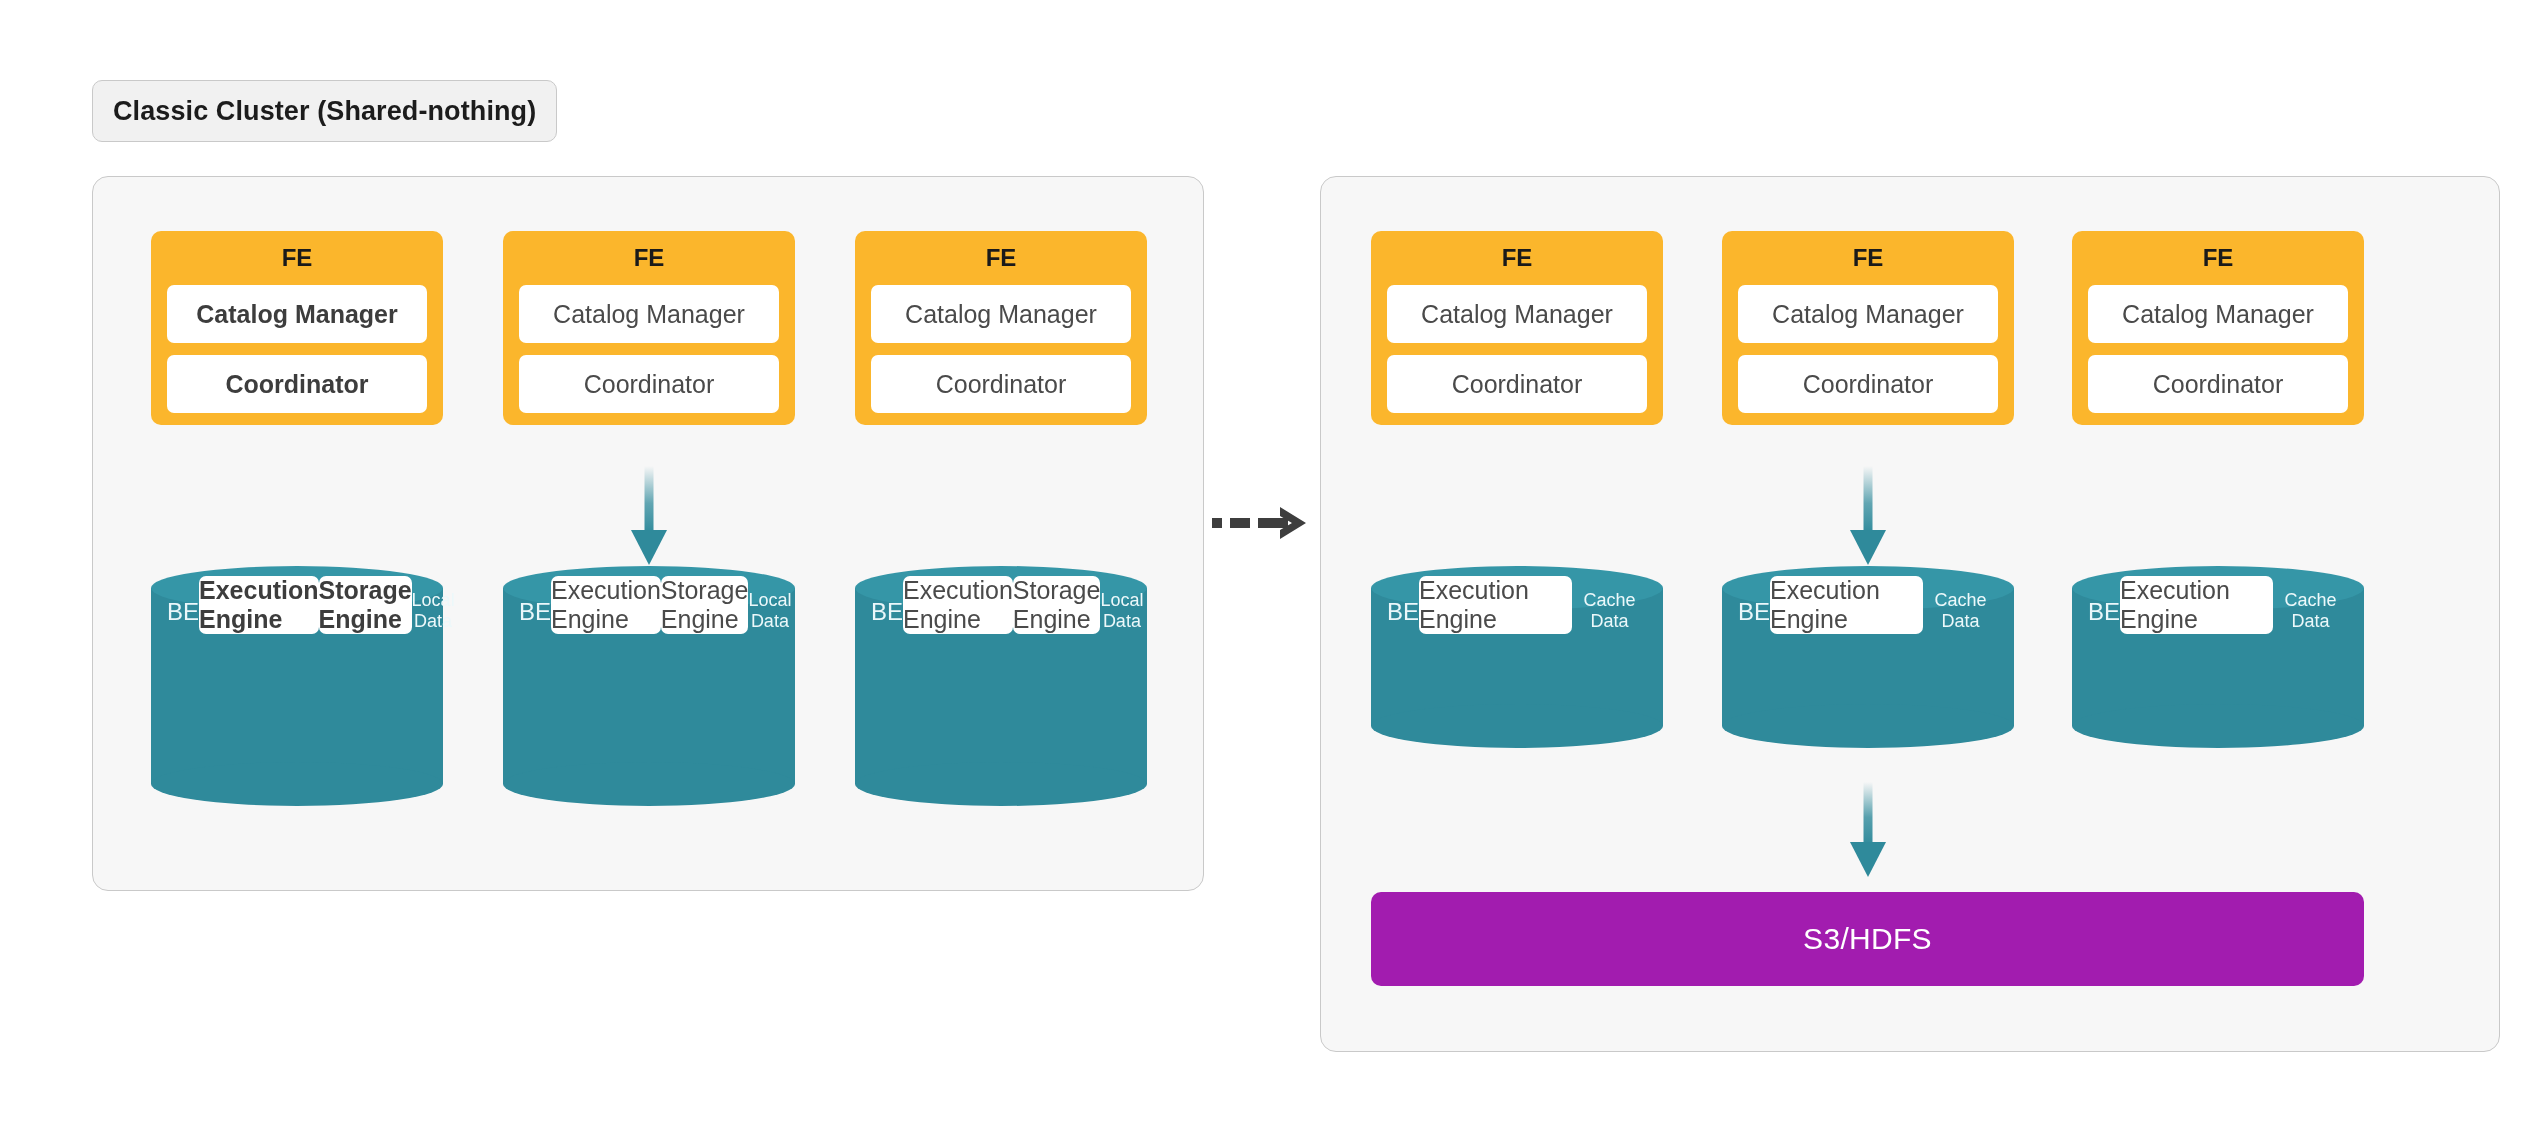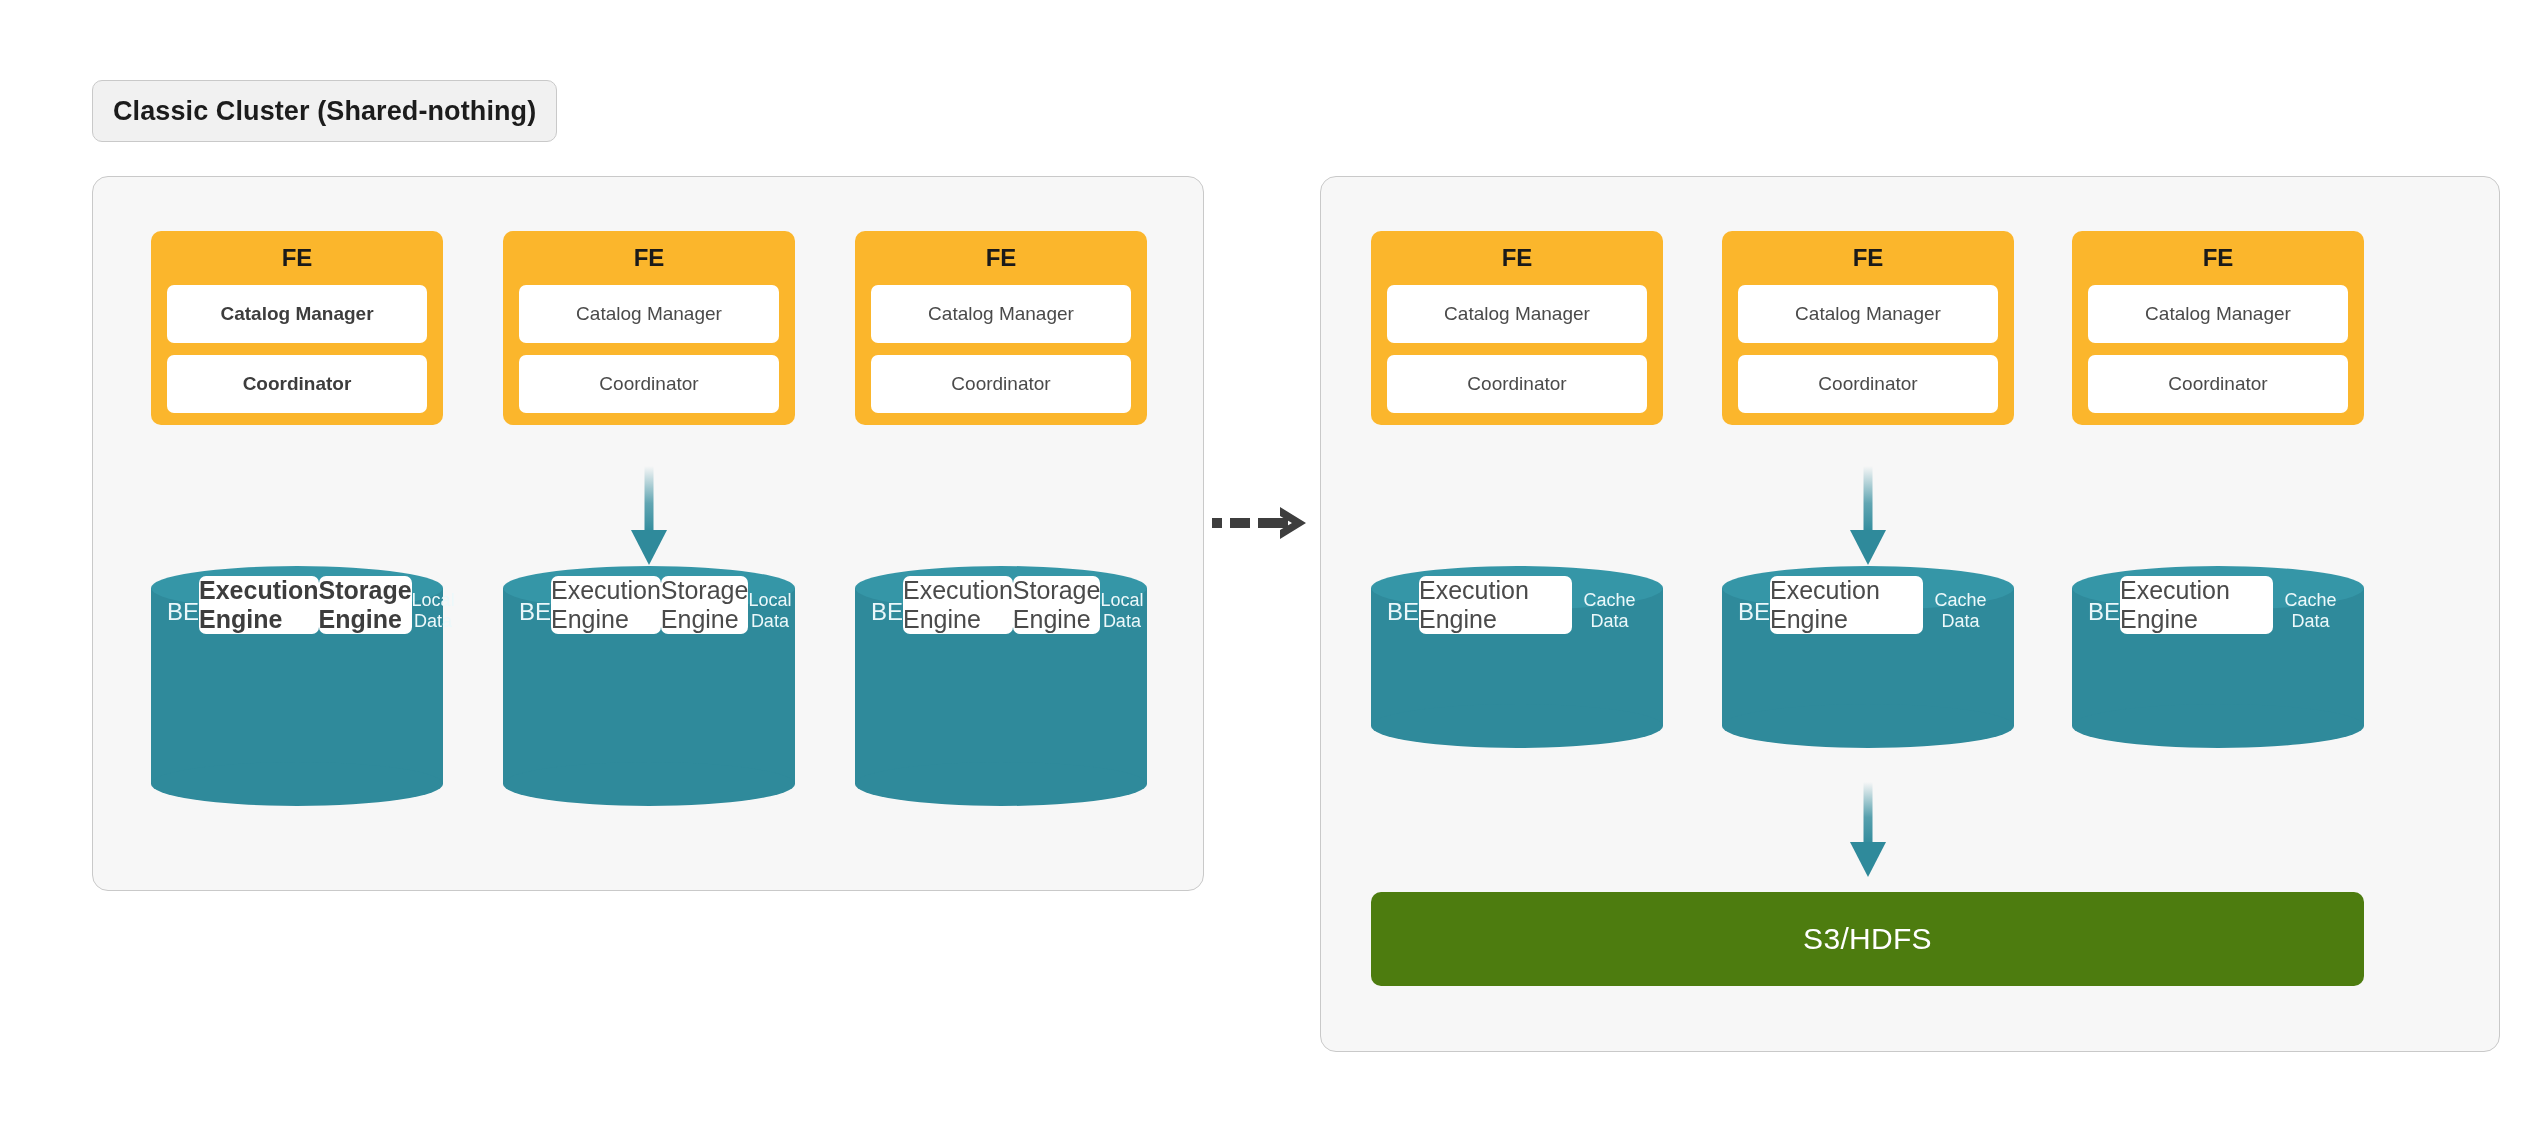--- a/index.html
+++ b/index.html
@@ -65,21 +65,21 @@
     line-height: 1.1;
     margin-bottom: 2px;
   }
   .fe-slot {
     background: #ffffff;
     border-radius: 7px;
     height: 58px;
     display: flex;
     align-items: center;
     justify-content: center;
-    font-size: 19px;
+    font-size: 25px;
     color: #4a4a4a;
   }
   .fe-node.emphasis .fe-slot { font-weight: bold; color: #3d3d3d; }
 
   
   .be-node {
     position: absolute;
     width: 292px;
   }
   .be-body {
@@ -160,21 +160,21 @@
 
   
   .transition-arrow {
     position: absolute;
   }
   .transition-arrow svg { display: block; }
 
   
   .storage-bar {
     position: absolute;
-    background: #4d7c0f;
+    background: #a21caf;
     border-radius: 10px;
     display: flex;
     align-items: center;
     justify-content: center;
     font-size: 30px;
     color: #ffffff;
     letter-spacing: 0.3px;
   }
 </style>
 </head>

